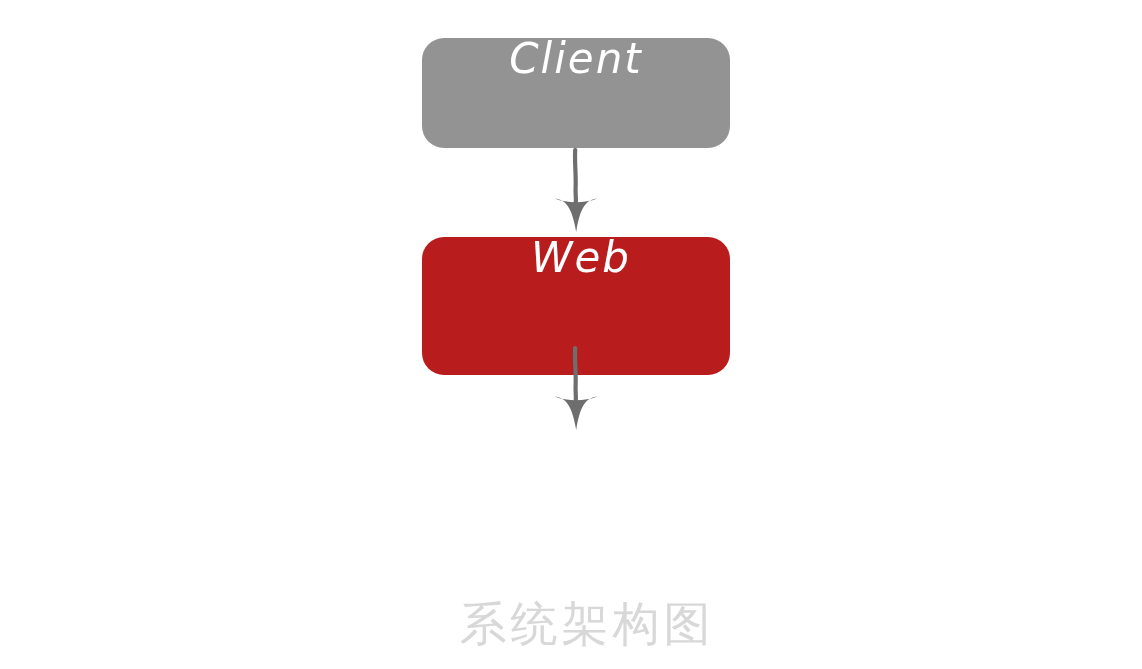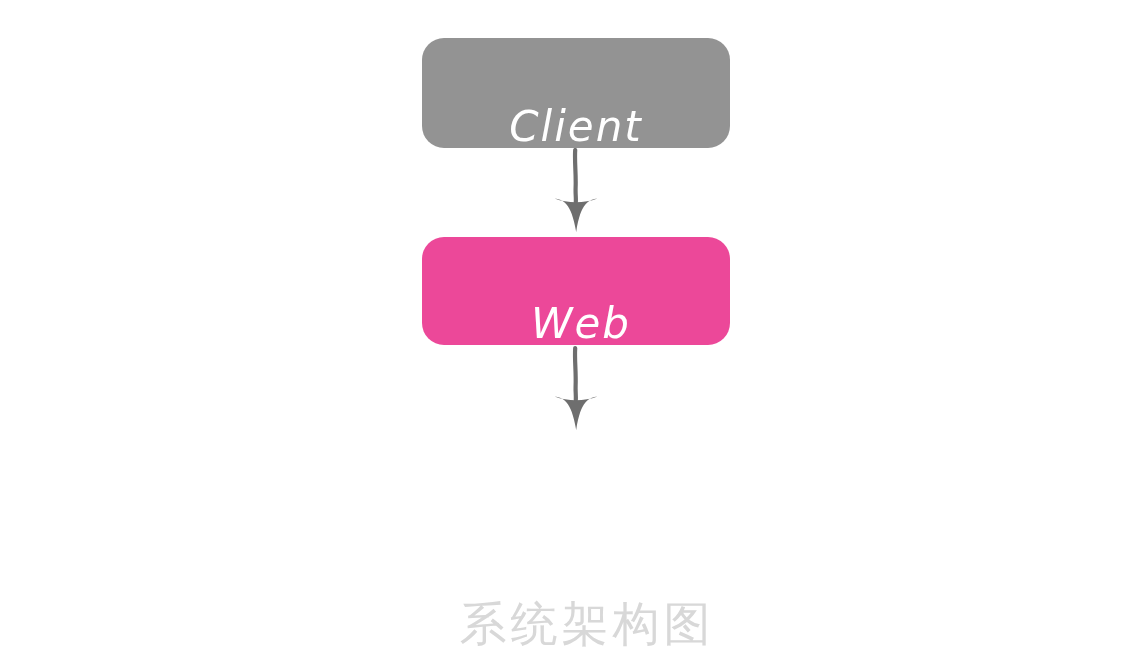--- a/index.html
+++ b/index.html
@@ -24,21 +24,21 @@
     background: #ffffff;
   }
 
   
   .node {
     position: absolute;
     left: 422px;
     width: 308px;
     border-radius: 22px;
     display: flex;
-    align-items: flex-end;
+    align-items: flex-start;
     justify-content: center;
     box-sizing: border-box;
   }
   .node-label {
     color: #ffffff;
     font-family: "DejaVu Sans", sans-serif;
     font-weight: 400;
     letter-spacing: 1px;
     line-height: 1;
     white-space: nowrap;
@@ -51,22 +51,22 @@
     background: #939393;
   }
   #node-client .node-label {
     font-size: 42px;
     font-style: italic;
     letter-spacing: 2px;
   }
 
   #node-web {
     top: 237px;
-    height: 108px;
-    background: #ec4899;
+    height: 138px;
+    background: #b91c1c;
     padding-left: 10px;
   }
   #node-web .node-label {
     font-size: 42px;
     font-style: italic;
     letter-spacing: 2px;
   }
 
   #node-database {
     top: 437px;

